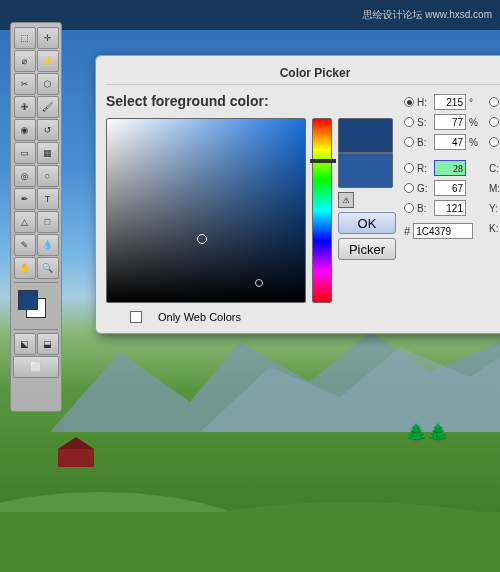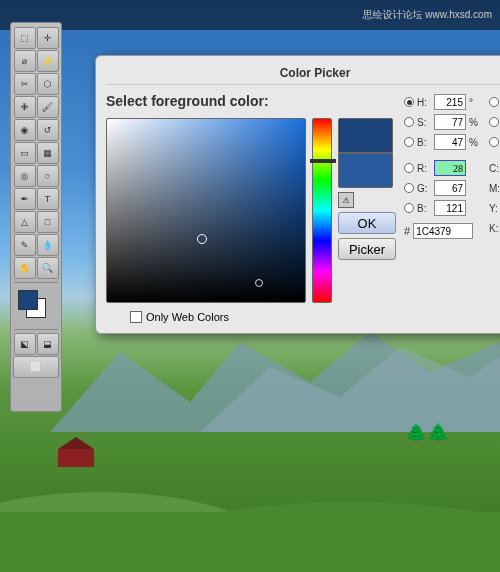--- a/index.html
+++ b/index.html
@@ -178,21 +178,21 @@
       top: 120px;
       left: 95px;
       transform: translate(-50%, -50%);
       pointer-events: none;
     }
 
     
     .web-colors-row {
       display: flex;
       align-items: center;
-      gap: 4px;
+      gap: 16px;
       margin-top: 4px;
       padding-left: 24px;
     }
 
     .checkbox {
       width: 12px;
       height: 12px;
       border: 1px solid #666;
       background: white;
       display: flex;

